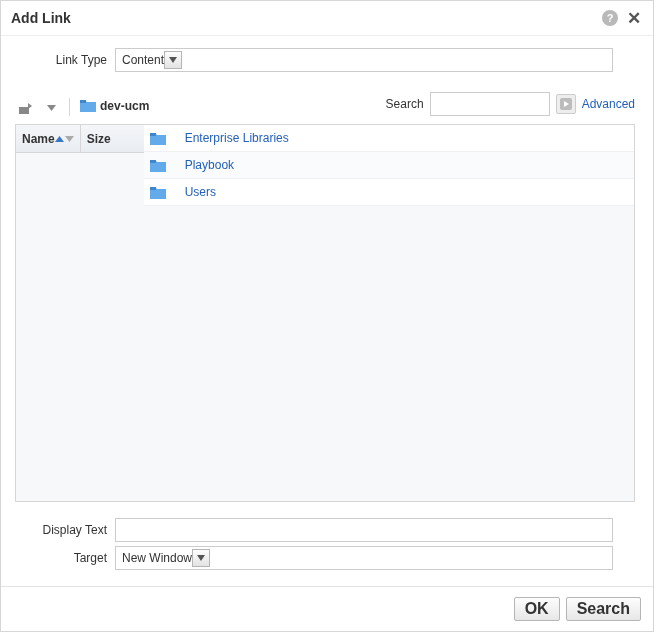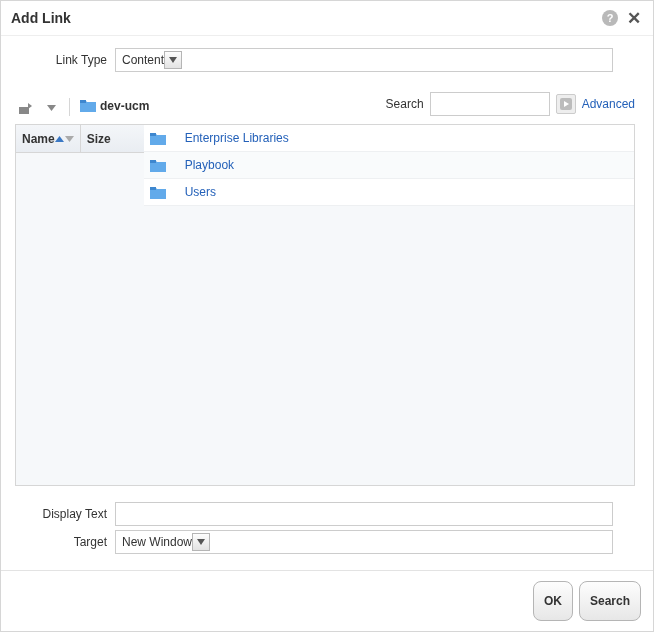--- a/index.html
+++ b/index.html
@@ -184,26 +184,26 @@
 
   
   .dialog-footer {
     border-top: 1px solid #e3e3e3;
     padding: 10px 12px;
     display: flex;
     justify-content: flex-end;
     gap: 6px;
   }
   .btn {
-    height: 40px;
+    height: 24px;
     padding: 0 10px;
     border: 1px solid #b5b5b5;
     background: linear-gradient(#fdfdfd,#e7e7e7);
-    border-radius: 8px;
-    font-size: 12px;
+    border-radius: 2px;
+    font-size: 16px;
     font-weight: bold;
     color: #333;
     cursor: pointer;
   }
 </style>
 </head>
 <body>
 
 <div class="dialog">
 

